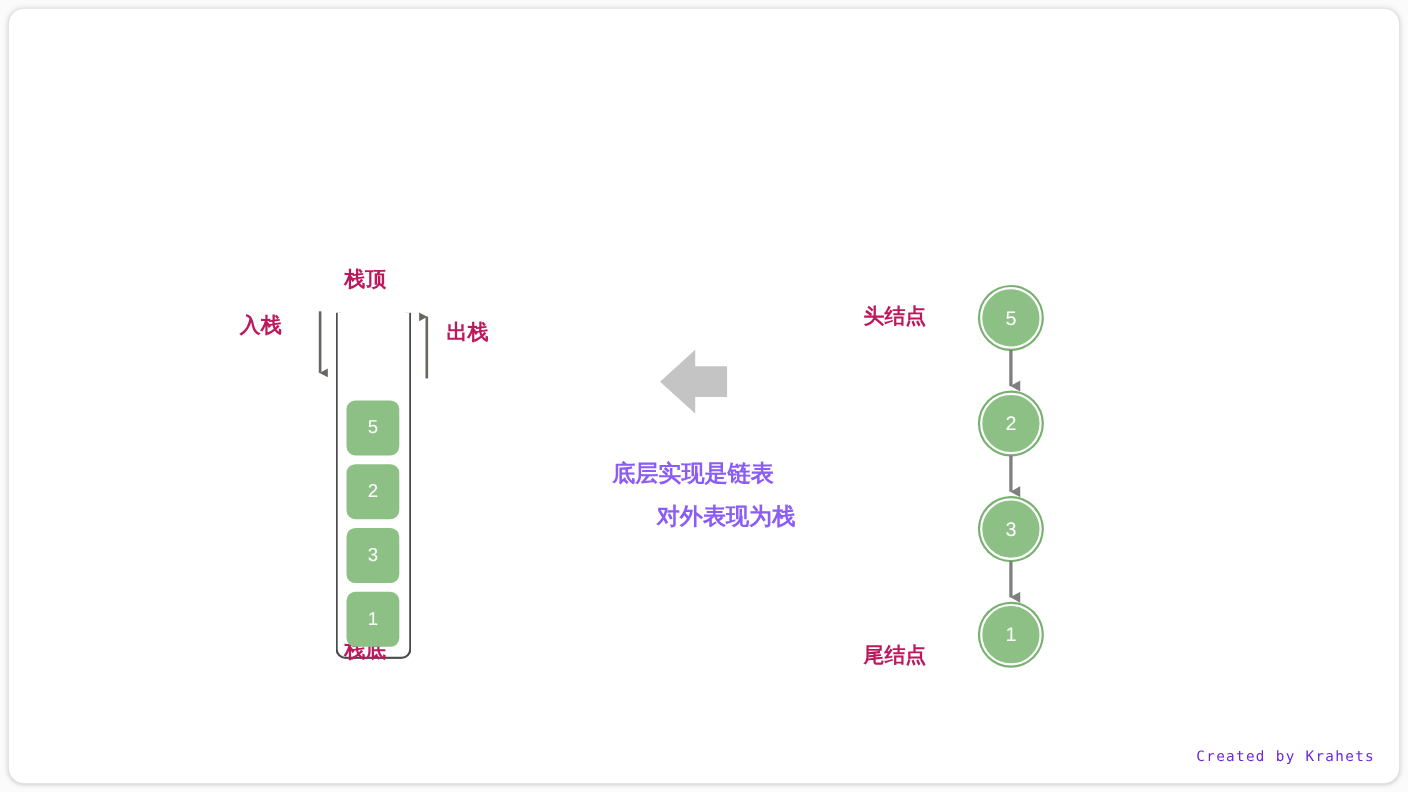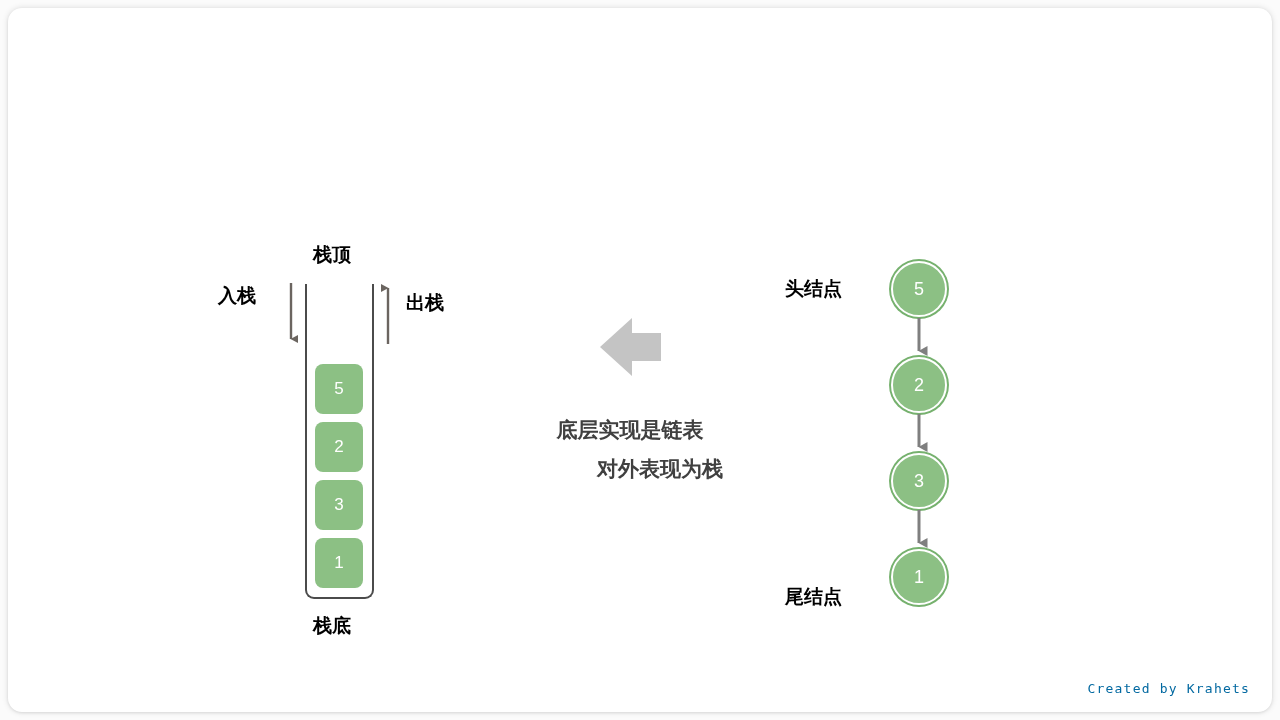--- a/index.html
+++ b/index.html
@@ -37,31 +37,31 @@
     width: 1280px;
     height: 720px;
   }
 
   
   .cn-label {
     position: absolute;
     font-family: "DejaVu Sans", "Liberation Sans", sans-serif;
     font-weight: bold;
     font-size: 19px;
-    color: #000000;
+    color: #be185d;
     white-space: nowrap;
     line-height: 1;
   }
 
   .center-text {
     position: absolute;
     font-family: "DejaVu Sans", "Liberation Sans", sans-serif;
     font-weight: bold;
     font-size: 21px;
-    color: #404040;
+    color: #8b5cf6;
     white-space: nowrap;
     line-height: 1;
     text-align: center;
   }
 
   
   .stack-frame {
     position: absolute;
     left: 305px;
     top: 284px;
@@ -118,36 +118,36 @@
   }
 
   
   .watermark {
     position: absolute;
     right: 30px;
     bottom: 24px;
     font-family: "DejaVu Sans Mono", "Liberation Mono", monospace;
     font-size: 13px;
     letter-spacing: 1.2px;
-    color: #0369a1;
+    color: #6d28d9;
     white-space: nowrap;
   }
 </style>
 </head>
 <body>
 
 <div id="stage">
 
   <div class="card"></div>
 
   <div class="stack-frame"></div>
 
   <div class="cn-label" style="left:313px; top:245px;">栈顶</div>
 
-  <div class="cn-label" style="left:313px; top:616px;">栈底</div>
+  <div class="cn-label" style="left:313px; top:582px;">栈底</div>
 
   <div class="cn-label" style="left:218px; top:288px;font-family:Liberation Mono, monospace;">入栈</div>
 
   <div class="cn-label" style="left:406px; top:293px;">出栈</div>
 
   <div class="stack-items">
     <div class="stack-box">5</div>
     <div class="stack-box">2</div>
     <div class="stack-box">3</div>
     <div class="stack-box">1</div>

